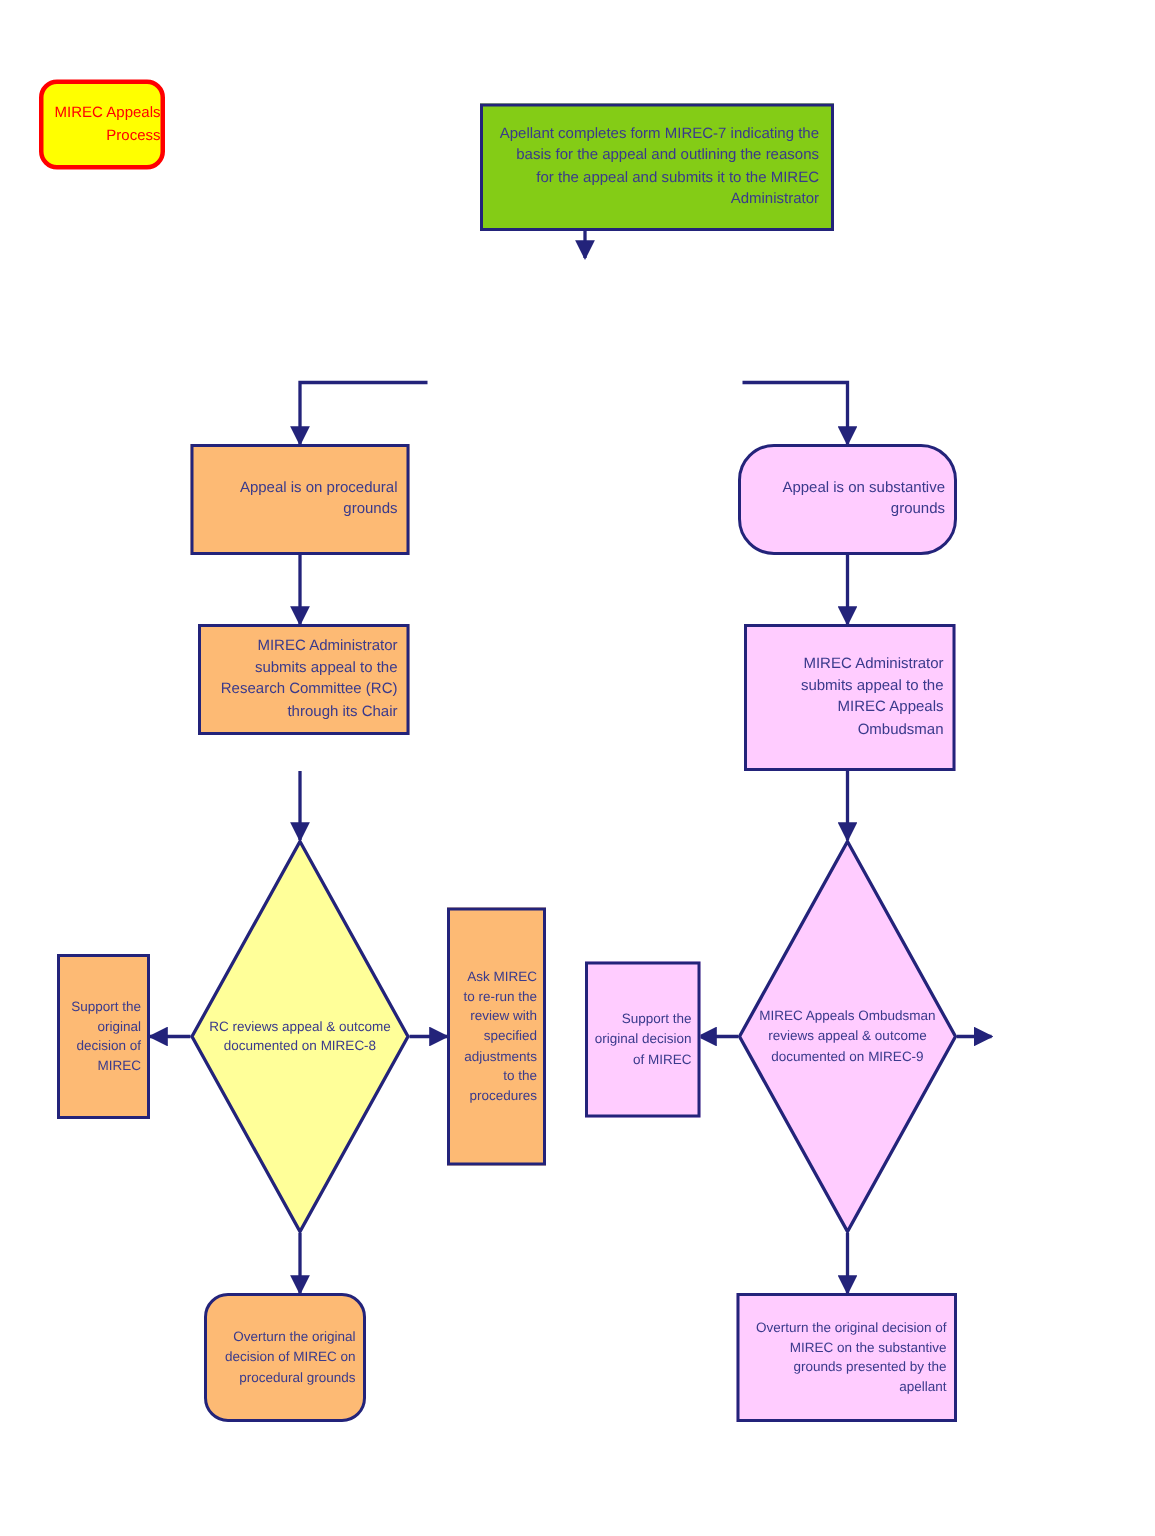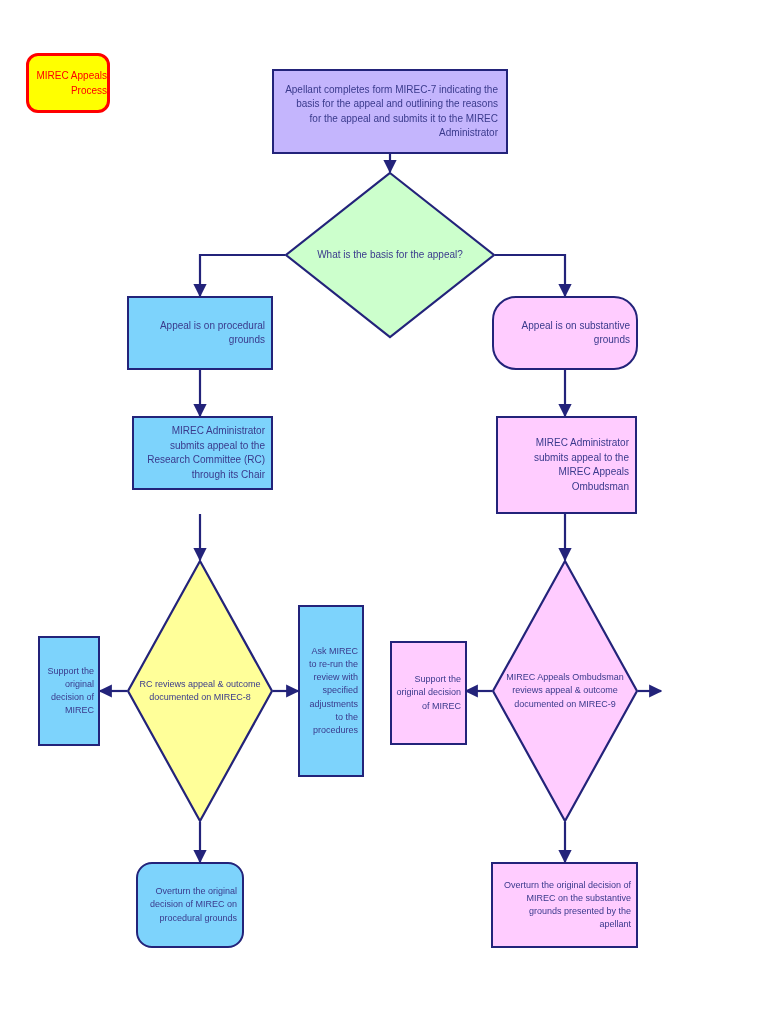--- a/index.html
+++ b/index.html
@@ -22,22 +22,22 @@
     align-items: center;
     justify-content: center;
     text-align: right;
     color: #3a3a8c;
     line-height: 1.45;
     z-index: 3;
   }
   .box {
     border: 2px solid #23237a;
   }
-  .box-blue   { background: #c4b5fd; }
-  .box-yellow { background: #7dd3fc; }
+  .box-blue   { background: #84cc16; margin-left: 48px; }
+  .box-yellow { background: #fdba74; }
   .box-pink   { background: #ffccff; }
 
   .title-badge {
     border: 3px solid #ff0000;
     border-radius: 12px;
     background: #ffff00;
     color: #ff0000;
     font-size: 10px;
     line-height: 1.5;
   }
@@ -114,26 +114,20 @@
       <path d="M 638 691 L 661 691"></path>
 
       <path d="M 565 822 L 565 862"></path>
     </g>
   </svg>
 
   <div class="node title-badge" style="left:26px; top:53px; width:84px; height:60px;">MIREC Appeals Process</div>
 
   <div class="node box box-blue t10" style="left:272px; top:69px; width:236px; height:85px; padding:0 8px;">Apellant completes form MIREC-7 indicating the basis for the appeal and outlining the reasons for the appeal and submits it to the MIREC Administrator</div>
 
-  <div class="diamond-wrap" style="left:285px; top:172px; width:210px; height:166px;">
-    <svg viewBox="0 0 210 166" preserveAspectRatio="none">
-      <polygon points="105,1 209,83 105,165 1,83" fill="#ccffcc" stroke="#23237a" stroke-width="2.2" vector-effect="non-scaling-stroke"></polygon>
-    </svg>
-    <div class="diamond-label t10">What is the basis for the appeal?</div>
-  </div>
 
   <div class="node box box-yellow t10" style="left:127px; top:296px; width:146px; height:74px; padding:0 6px;">Appeal is on procedural grounds</div>
 
   <div class="node box box-pink t10" style="left:492px; top:296px; width:146px; height:74px; padding:0 6px;border-radius:24px;">Appeal is on substantive grounds</div>
 
   <div class="node box box-yellow t10" style="left:132px; top:416px; width:141px; height:74px; padding:0 6px;">MIREC Administrator submits appeal to the Research Committee (RC) through its Chair</div>
 
   <div class="node box box-pink t10" style="left:496px; top:416px; width:141px; height:98px; padding:0 6px;">MIREC Administrator submits appeal to the MIREC Appeals Ombudsman</div>
 
   <div class="diamond-wrap" style="left:127px; top:560px; width:146px; height:262px;">

